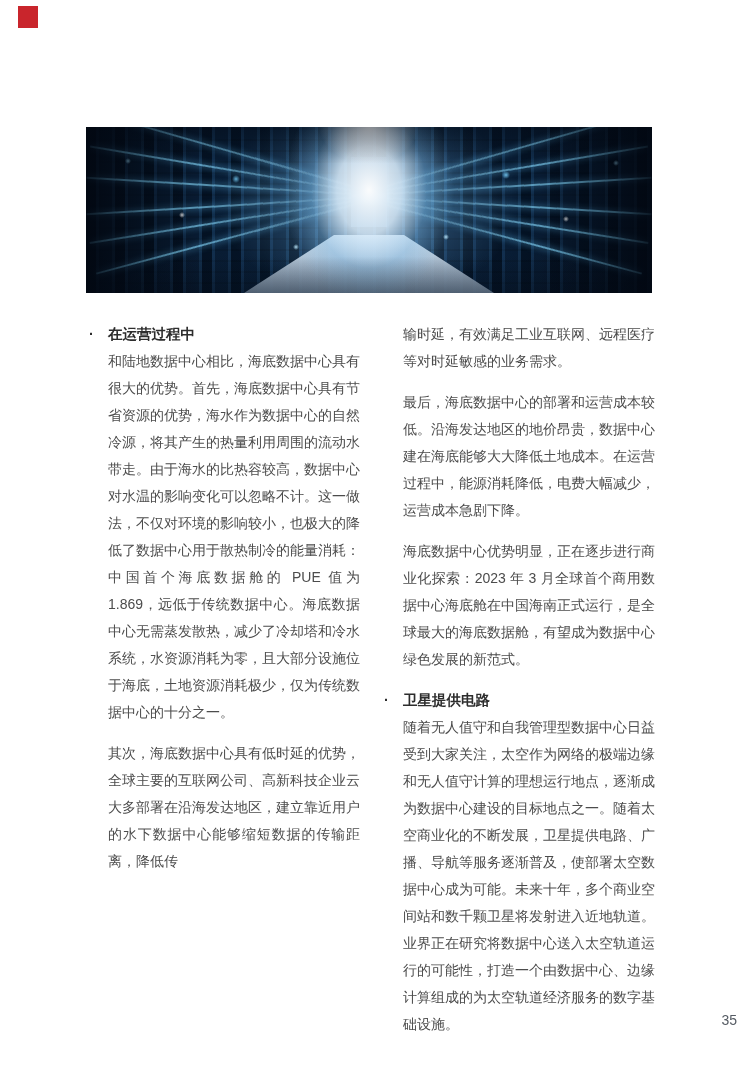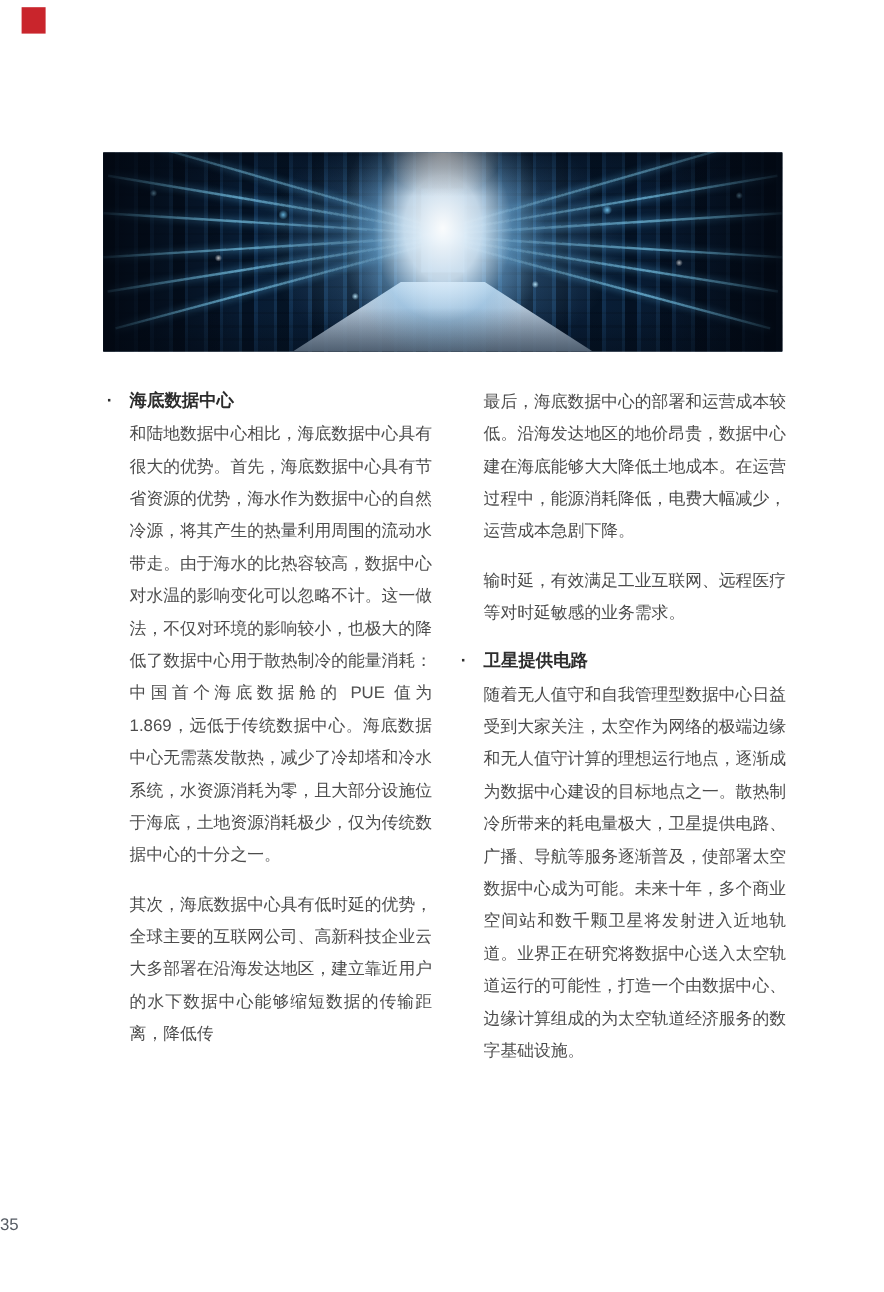--- a/index.html
+++ b/index.html
@@ -58,21 +58,21 @@
   
   .col { position:absolute; top:321px; width:252px; font-size:14px; line-height:27px;
          text-align:justify; }
   .col-left { left:108px; } .col-right { left:403px; }
   .col p { margin:0 0 14px 0; }
   .col p:last-child { margin-bottom:0; }
   .heading { position:relative; font-weight:bold; font-size:14.5px; line-height:27px; margin:0; }
   .heading .bullet { position:absolute; left:-19px; top:0; font-weight:bold; }
   .col-right .heading { margin-top:3px; }
 
-  .page-number { position:absolute; left:0; right:0; top:1012px; text-align:left;
+  .page-number { position:absolute; left:0; right:0; top:1012px; text-align:right;
       font-size:14px; color:#555b63; }
 </style>
 </head>
 <body>
 
 <div class="page">
 
   <div class="logo" style="background: rgb(201, 37, 44);"></div>
 
   <div class="hero">
@@ -93,31 +93,32 @@
     <div class="door"></div>
     <div class="floor"></div>
     <div class="glow"></div>
     <div class="dots"></div>
     <div class="vignette"></div>
   </div>
 
   <div class="col col-left" style="color: rgb(76, 76, 76);">
     <div class="heading" style="color: rgb(45, 45, 45);">
       <span class="bullet">·</span>
-      <span>海底数据中心</span>
+      <span>在运营过程中</span>
     </div>
     <p>和陆地数据中心相比，海底数据中心具有很大的优势。首先，海底数据中心具有节省资源的优势，海水作为数据中心的自然冷源，将其产生的热量利用周围的流动水带走。由于海水的比热容较高，数据中心对水温的影响变化可以忽略不计。这一做法，不仅对环境的影响较小，也极大的降低了数据中心用于散热制冷的能量消耗：中国首个海底数据舱的 PUE 值为 1.869，远低于传统数据中心。海底数据中心无需蒸发散热，减少了冷却塔和冷水系统，水资源消耗为零，且大部分设施位于海底，土地资源消耗极少，仅为传统数据中心的十分之一。</p>
     <p>其次，海底数据中心具有低时延的优势，全球主要的互联网公司、高新科技企业云大多部署在沿海发达地区，建立靠近用户的水下数据中心能够缩短数据的传输距离，降低传</p>
   </div>
 
   <div class="col col-right" style="color: rgb(76, 76, 76);">
+    <p>输时延，有效满足工业互联网、远程医疗等对时延敏感的业务需求。</p>
     <p>最后，海底数据中心的部署和运营成本较低。沿海发达地区的地价昂贵，数据中心建在海底能够大大降低土地成本。在运营过程中，能源消耗降低，电费大幅减少，运营成本急剧下降。</p>
-    <p>输时延，有效满足工业互联网、远程医疗等对时延敏感的业务需求。</p>
+    <p>海底数据中心优势明显，正在逐步进行商业化探索：2023 年 3 月全球首个商用数据中心海底舱在中国海南正式运行，是全球最大的海底数据舱，有望成为数据中心绿色发展的新范式。</p>
     <div class="heading" style="color: rgb(45, 45, 45);">
       <span class="bullet">·</span>
       <span>卫星提供电路</span>
     </div>
-    <p>随着无人值守和自我管理型数据中心日益受到大家关注，太空作为网络的极端边缘和无人值守计算的理想运行地点，逐渐成为数据中心建设的目标地点之一。散热制冷所带来的耗电量极大，卫星提供电路、广播、导航等服务逐渐普及，使部署太空数据中心成为可能。未来十年，多个商业空间站和数千颗卫星将发射进入近地轨道。业界正在研究将数据中心送入太空轨道运行的可能性，打造一个由数据中心、边缘计算组成的为太空轨道经济服务的数字基础设施。</p>
+    <p>随着无人值守和自我管理型数据中心日益受到大家关注，太空作为网络的极端边缘和无人值守计算的理想运行地点，逐渐成为数据中心建设的目标地点之一。随着太空商业化的不断发展，卫星提供电路、广播、导航等服务逐渐普及，使部署太空数据中心成为可能。未来十年，多个商业空间站和数千颗卫星将发射进入近地轨道。业界正在研究将数据中心送入太空轨道运行的可能性，打造一个由数据中心、边缘计算组成的为太空轨道经济服务的数字基础设施。</p>
   </div>
 
   <div class="page-number">35</div>
 
 </div>
 
 </body></html>

